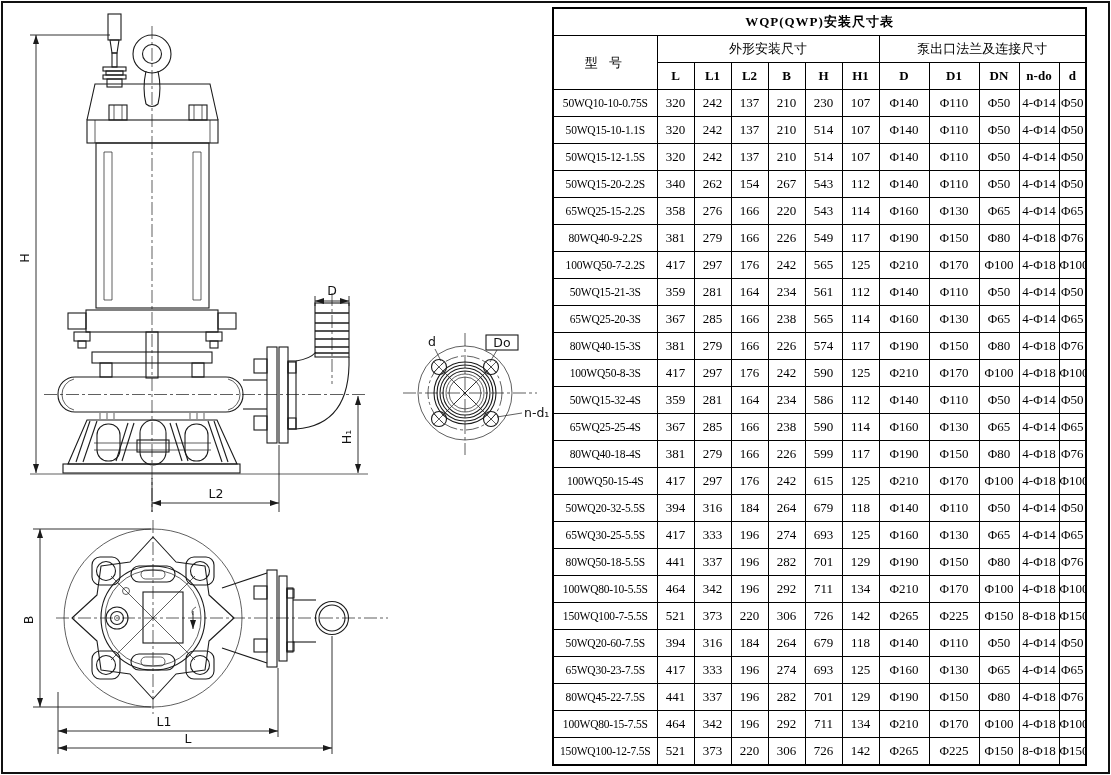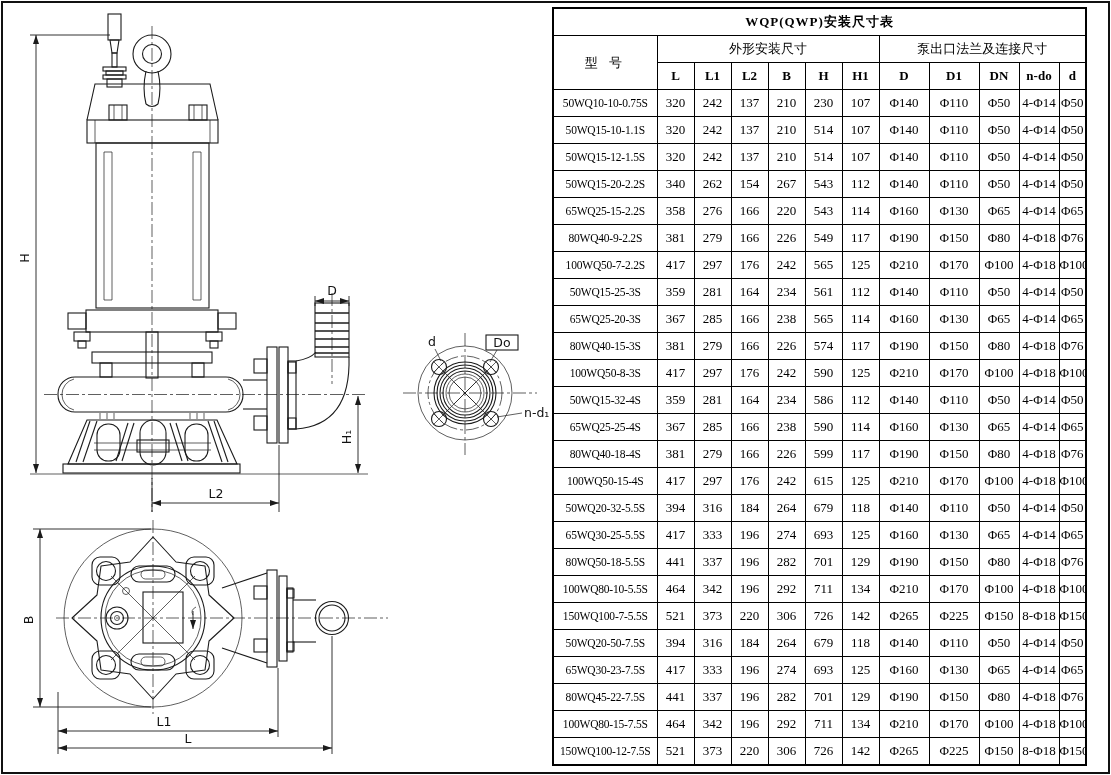--- a/index.html
+++ b/index.html
@@ -418,21 +418,21 @@
             <td>242</td>
             <td>565</td>
             <td>125</td>
             <td>Φ210</td>
             <td>Φ170</td>
             <td>Φ100</td>
             <td>4-Φ18</td>
             <td>Φ100</td>
           </tr>
           <tr>
-            <td class="model">50WQ15-25-3S</td>
+            <td class="model">50WQ15-21-3S</td>
             <td>359</td>
             <td>281</td>
             <td>164</td>
             <td>234</td>
             <td>561</td>
             <td>112</td>
             <td>Φ140</td>
             <td>Φ110</td>
             <td>Φ50</td>
             <td>4-Φ14</td>
@@ -600,21 +600,21 @@
             <td>306</td>
             <td>726</td>
             <td>142</td>
             <td>Φ265</td>
             <td>Φ225</td>
             <td>Φ150</td>
             <td>8-Φ18</td>
             <td>Φ150</td>
           </tr>
           <tr>
-            <td class="model">50WQ20-50-7.5S</td>
+            <td class="model">50WQ20-60-7.5S</td>
             <td>394</td>
             <td>316</td>
             <td>184</td>
             <td>264</td>
             <td>679</td>
             <td>118</td>
             <td>Φ140</td>
             <td>Φ110</td>
             <td>Φ50</td>
             <td>4-Φ14</td>

